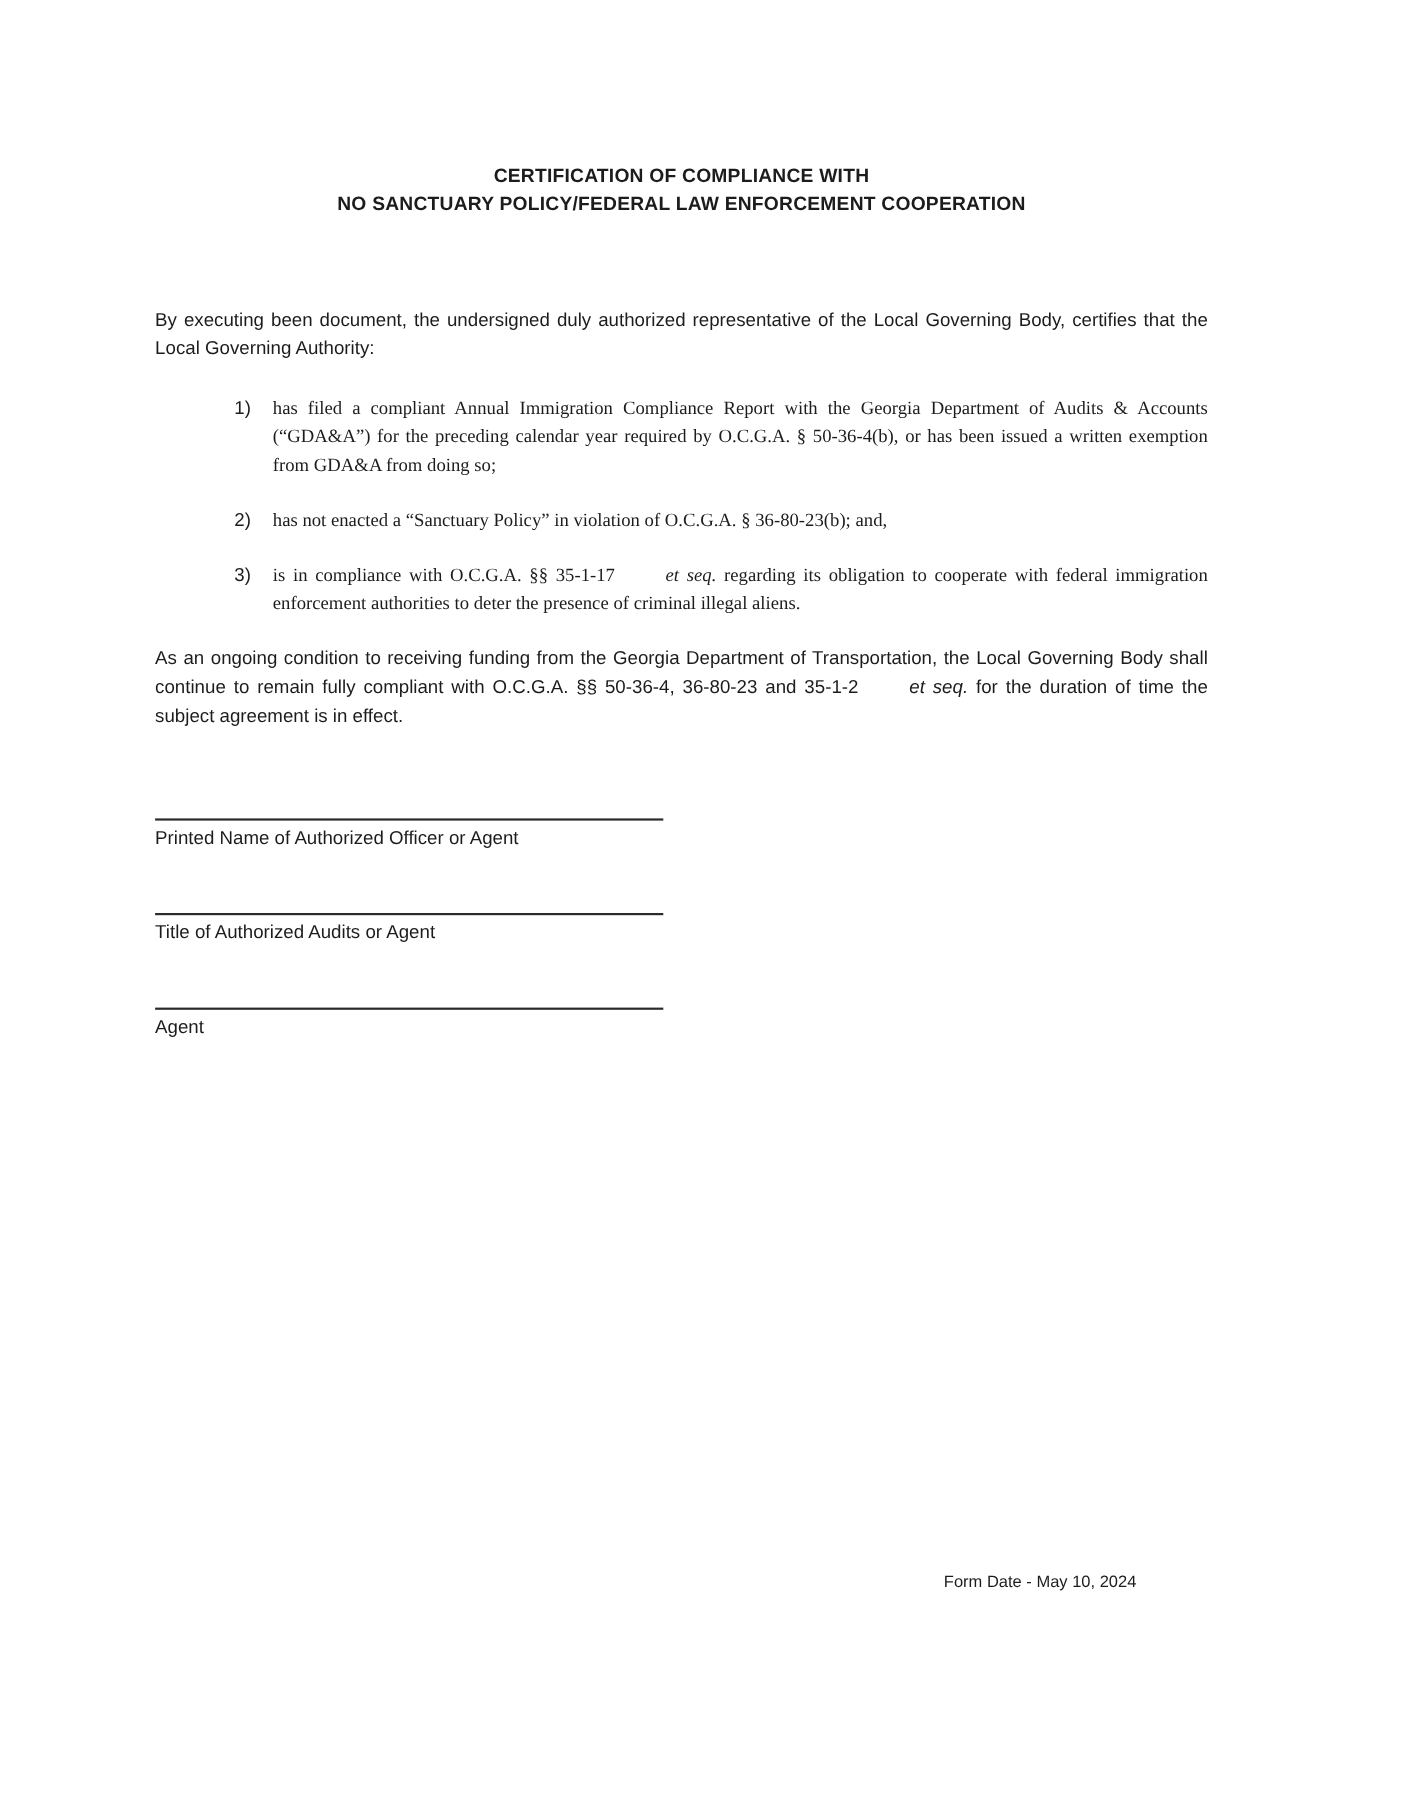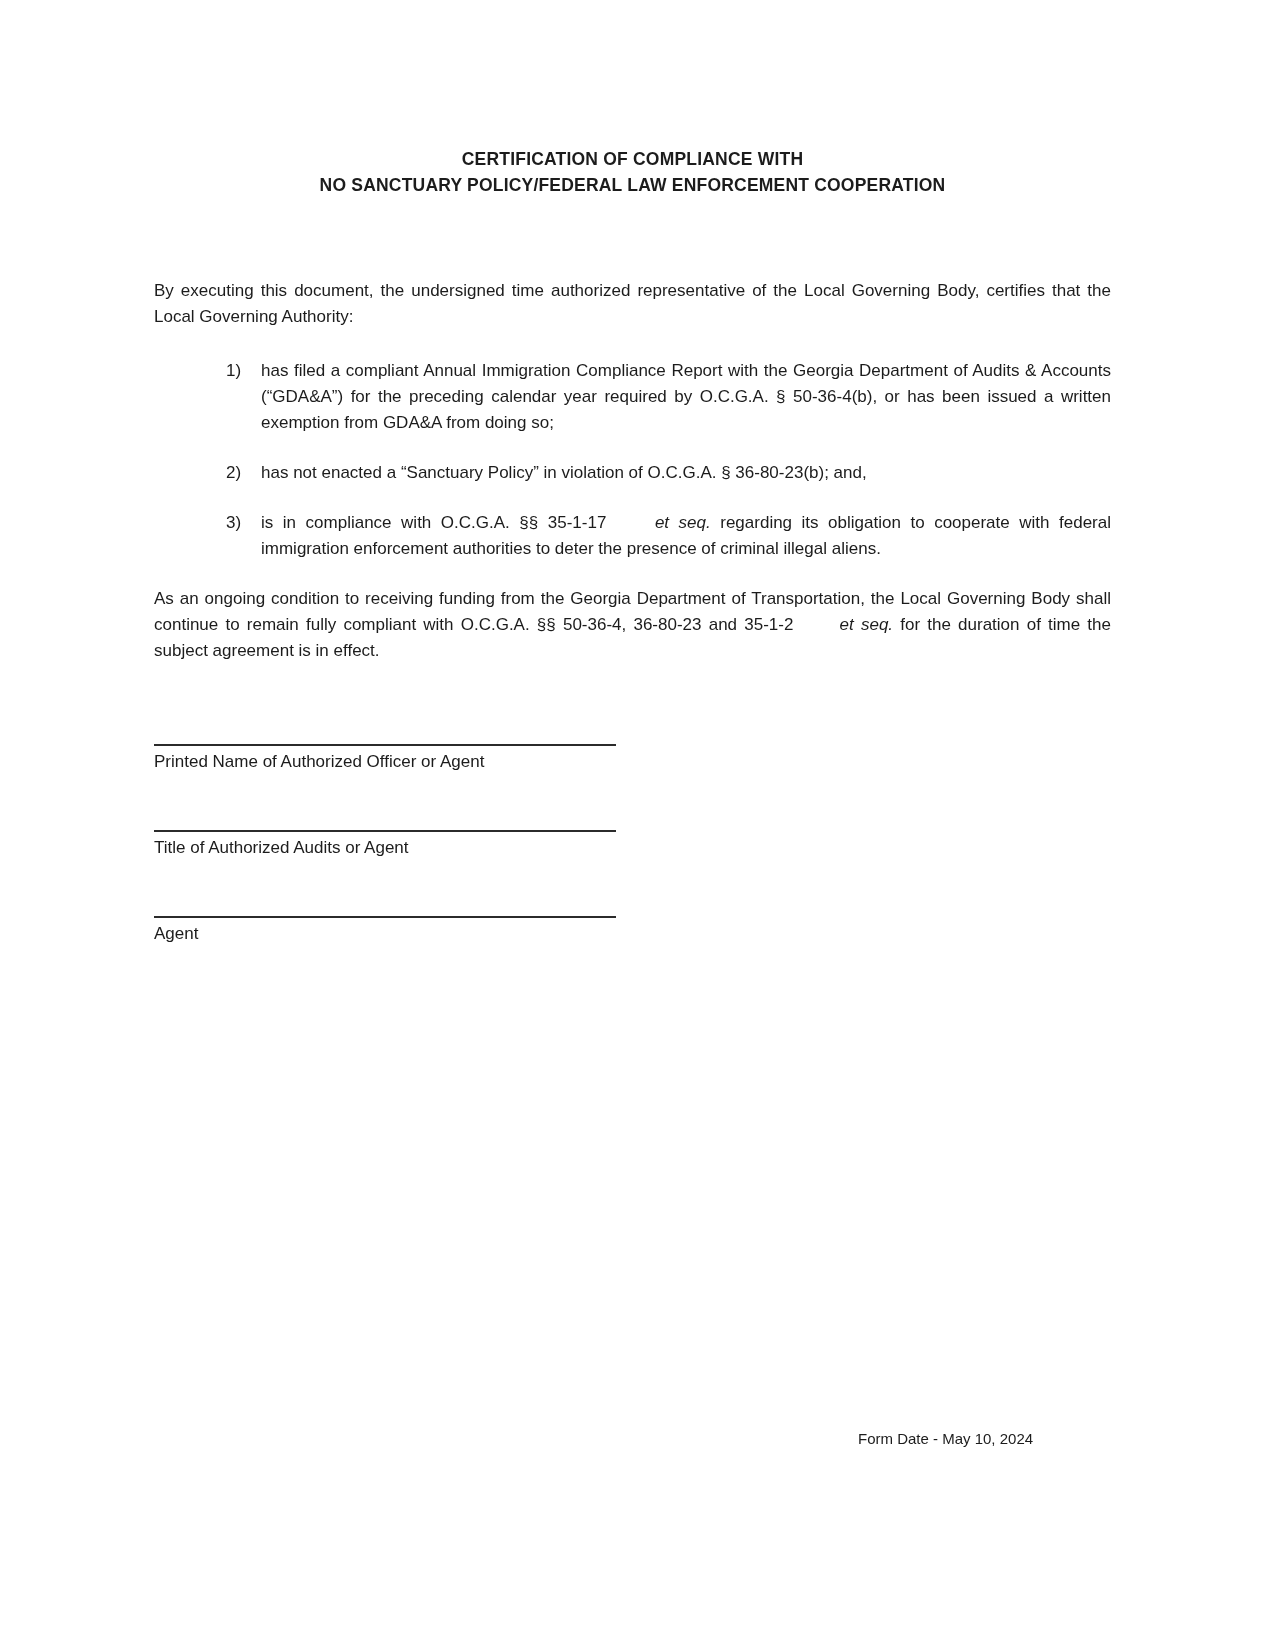--- a/index.html
+++ b/index.html
@@ -10,21 +10,21 @@
     height: 1650px;
     background: #ffffff;
     font-family: "Liberation Sans", sans-serif;
     color: #1c1c1c;
     font-size: 17px;
     line-height: 26px;
     overflow: hidden;
   }
   .content {
     position: absolute;
-    left: 154px;
+    left: 141px;
     top: 146px;
     width: 957px;
   }
   .doc-title {
     text-align: center;
     font-weight: bold;
     font-size: 17.5px;
     line-height: 26px;
     margin-bottom: 80px;
     letter-spacing: 0.2px;
@@ -41,20 +41,21 @@
     padding-left: 72px;
     margin-bottom: 24px;
   }
   .num {
     width: 35px;
     flex-shrink: 0;
   }
   .li-text {
     flex: 1;
     text-align: justify;
+    font-family: Liberation Serif, serif;
   }
   .closing {
     margin-top: 0;
   }
   .sig-block {
     margin-top: 80px;
   }
   .sig-field {
     width: 462px;
   }
@@ -82,21 +83,21 @@
 <body>
 
 <div class="page">
   <div class="content">
 
     <header class="doc-title">
       <div>CERTIFICATION OF COMPLIANCE WITH</div>
       <div>NO SANCTUARY POLICY/FEDERAL LAW ENFORCEMENT COOPERATION</div>
     </header>
 
-    <p class="para">By executing this document, the undersigned time authorized representative of the Local Governing Body, certifies that the Local Governing Authority:</p>
+    <p class="para">By executing been document, the undersigned duly authorized representative of the Local Governing Body, certifies that the Local Governing Authority:</p>
 
     <ol class="cert-list">
       <li class="list-item">
         <span class="num">1)</span>
         <span class="li-text">has filed a compliant Annual Immigration Compliance Report with the Georgia Department of Audits &amp; Accounts (“GDA&amp;A”) for the preceding calendar year required by O.C.G.A. § 50-36-4(b), or has been issued a written exemption from GDA&amp;A from doing so;</span>
       </li>
       <li class="list-item">
         <span class="num">2)</span>
         <span class="li-text">has not enacted a “Sanctuary Policy” in violation of O.C.G.A. § 36-80-23(b); and,</span>
       </li>

